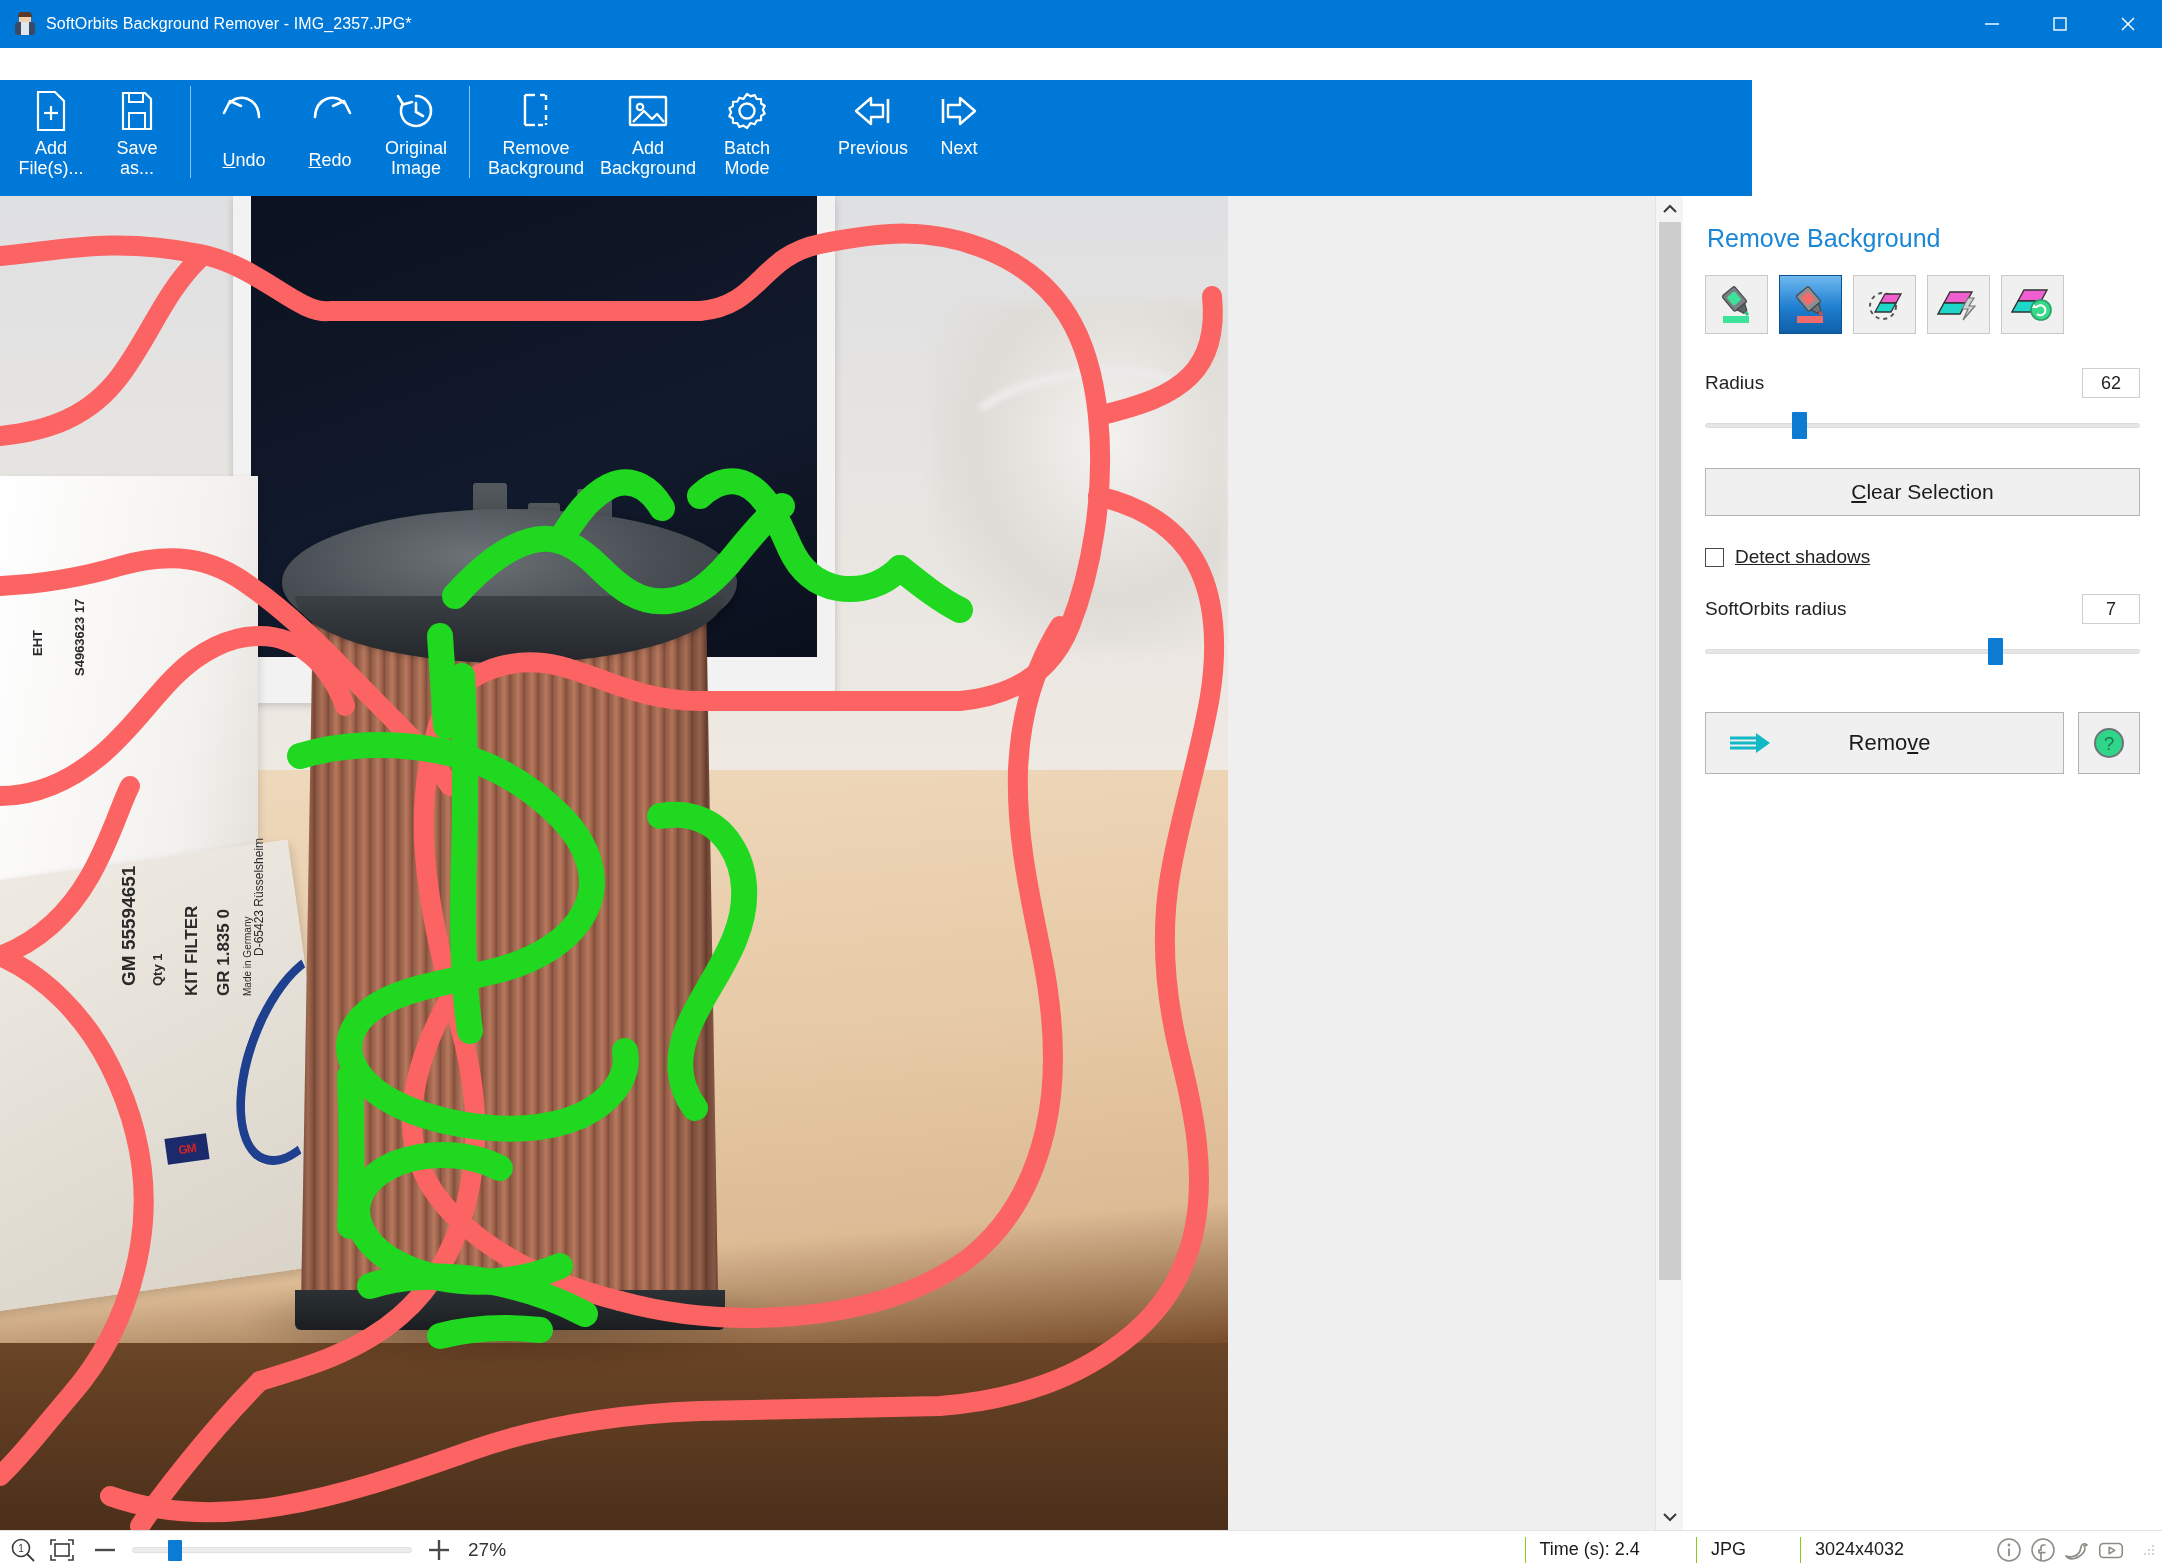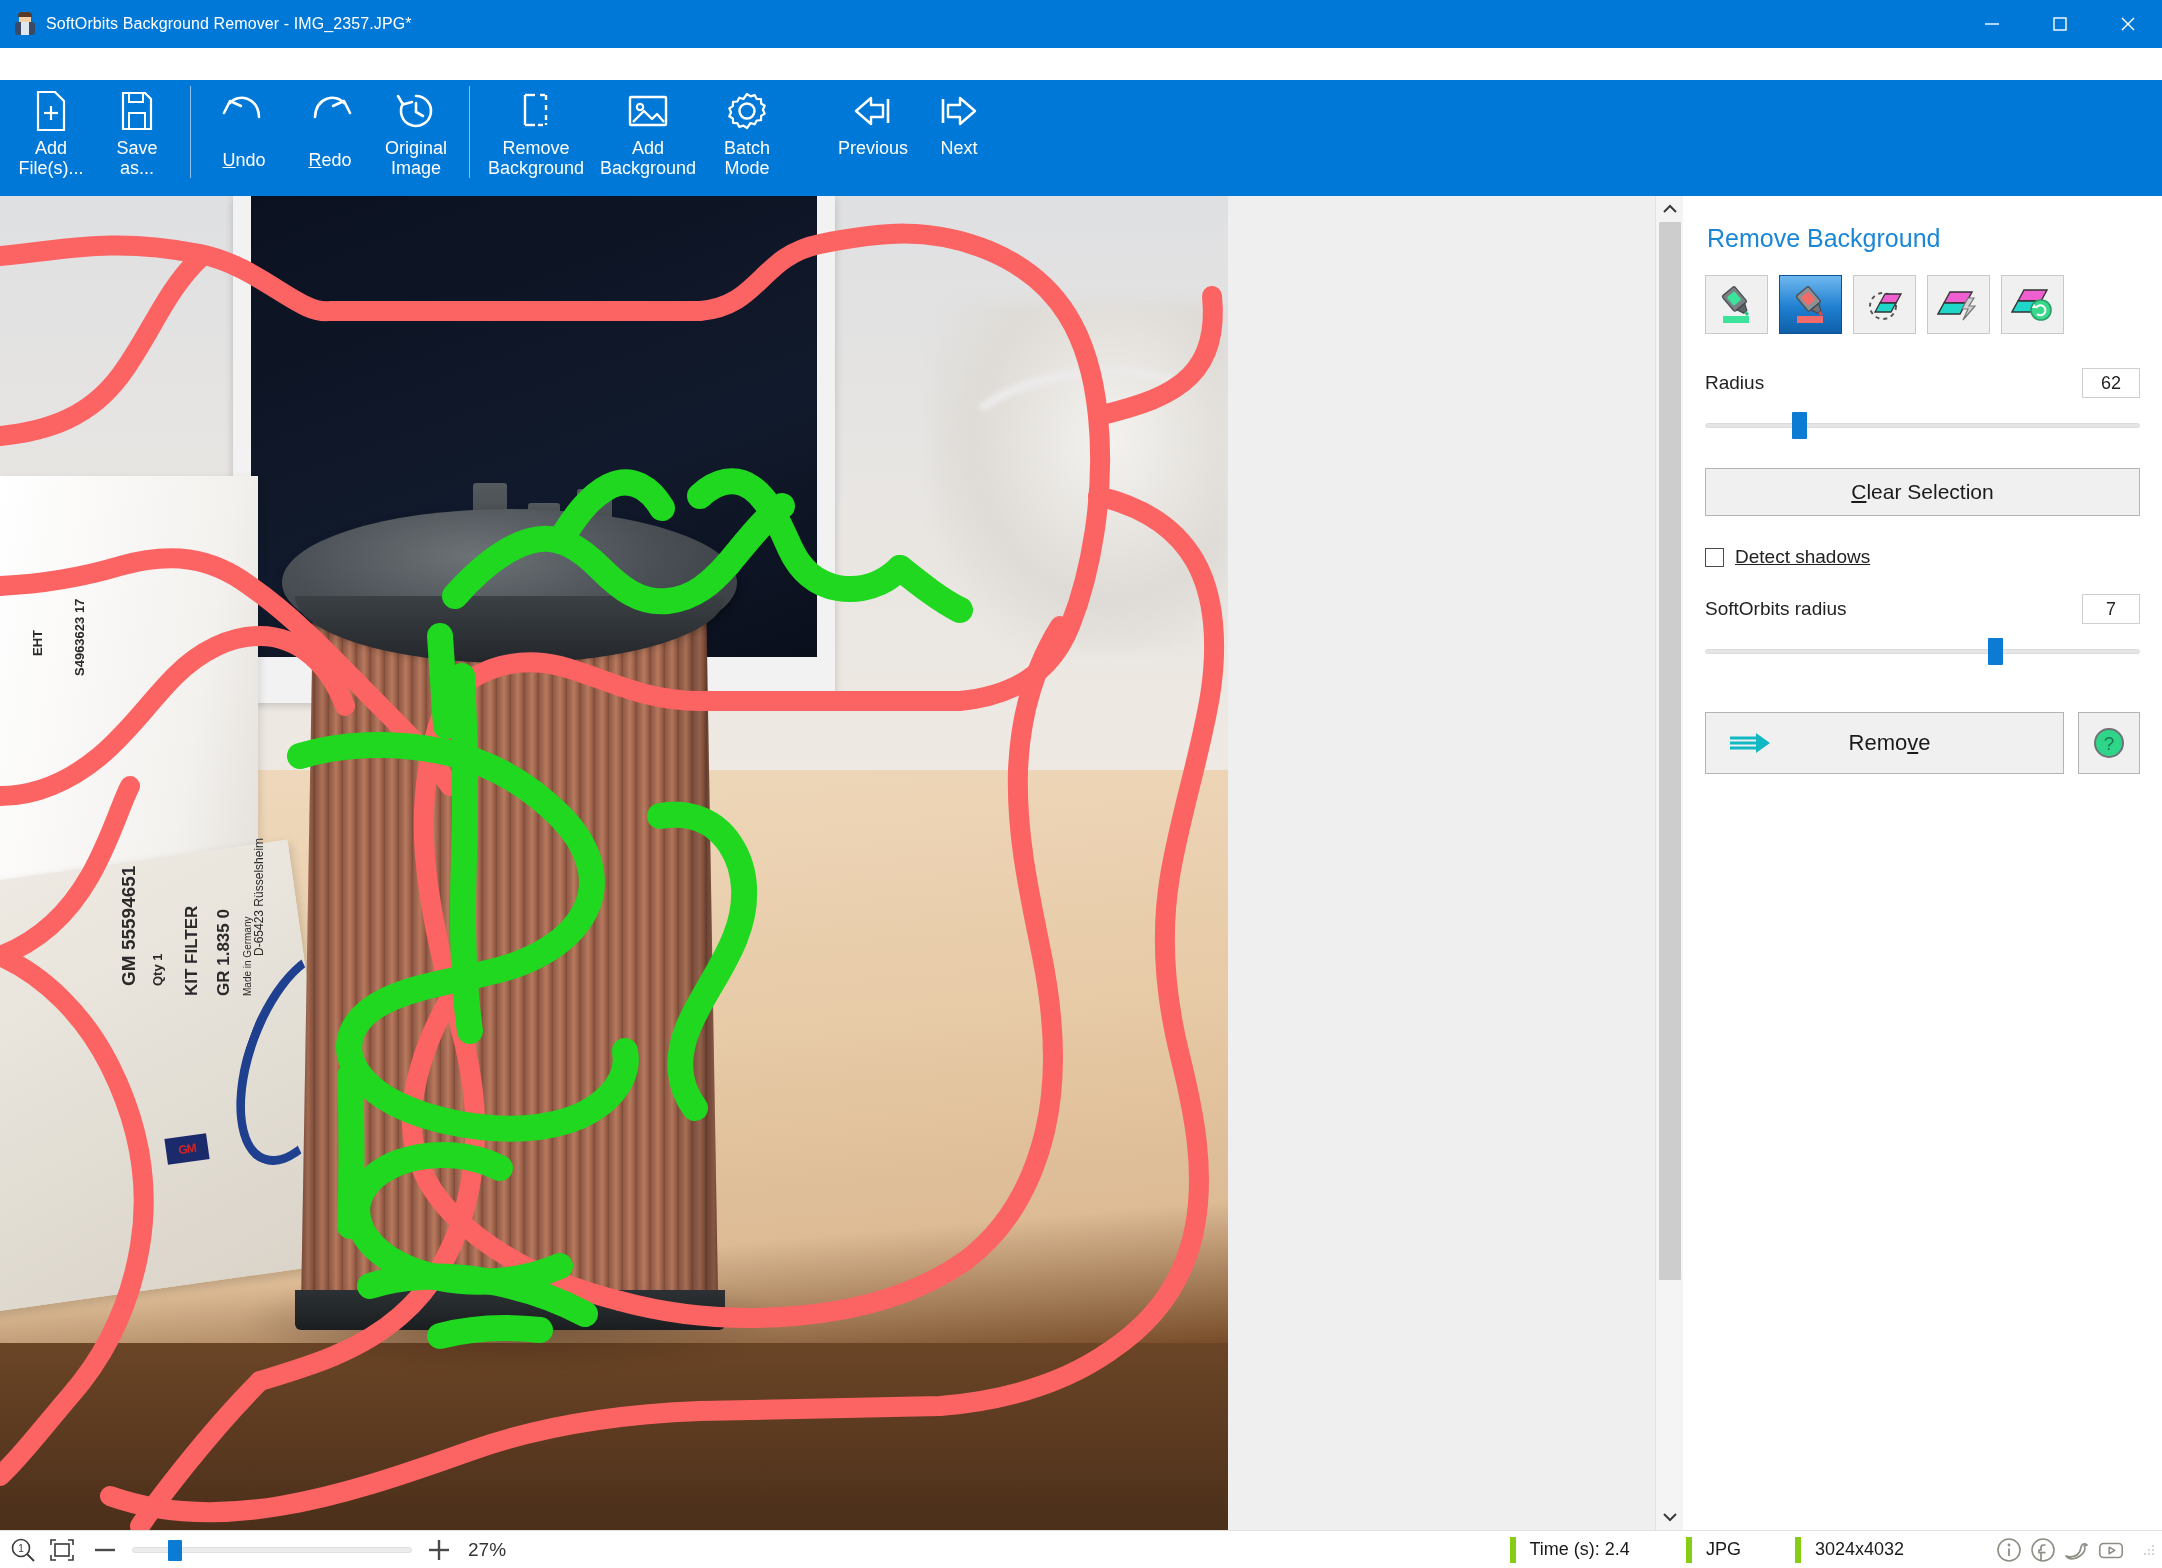--- a/index.html
+++ b/index.html
@@ -50,21 +50,21 @@
     display: flex; align-items: center; padding-left: 18px;
   }
   .menu-item {
     font-size: 19px; margin-right: 28px; padding: 2px 4px; cursor: default;
     white-space: nowrap;
   }
   .menu-item u { text-decoration: underline; }
 
   
   .toolbar {
-    position: absolute; left: 0; top: 80px; width: 2162px; height: 116px;
+    position: absolute; left: 0; top: 80px; width: 1752px; height: 116px;
     background: #0078d7; color: #ffffff;
     display: flex; align-items: flex-start; padding-left: 8px;
   }
   .tb-btn {
     width: 86px; min-height: 104px; display: flex; flex-direction: column;
     align-items: center; justify-content: flex-start; padding-top: 8px;
     cursor: default; position: relative;
   }
   .tb-btn.wide { width: 112px; }
   .tb-ico { height: 46px; display: flex; align-items: center; justify-content: center; }
@@ -284,21 +284,21 @@
     position: absolute; left: 0; right: 0; top: 10px; height: 6px;
     background: #ececec; border-radius: 3px; border: 1px solid #e0e0e0;
   }
   .zoom-slider .zthumb {
     position: absolute; top: 3px; left: 36px; width: 14px; height: 21px;
     background: #0b7bd4; border-radius: 1px;
   }
   .zoom-pct { font-size: 19px; color: #333; margin-left: 16px; width: 70px; }
   .sb-cell {
     font-size: 18px; color: #1b1b1b; padding-left: 14px; margin-left: 8px;
-    border-left: 6px solid #84cc16; height: 26px; display: flex; align-items: center;
+    border-left: 1px solid #84cc16; height: 26px; display: flex; align-items: center;
     white-space: nowrap;
   }
   .sb-spring { flex: 1; }
   .social { display: flex; align-items: center; gap: 4px; margin-right: 16px; }
   .social .s-ic { width: 30px; height: 30px; display: flex; align-items: center; justify-content: center; cursor: default; }
   .grip { width: 14px; height: 14px; margin-right: 6px; opacity: .55; }
 </style>
 </head>
 <body>
 

